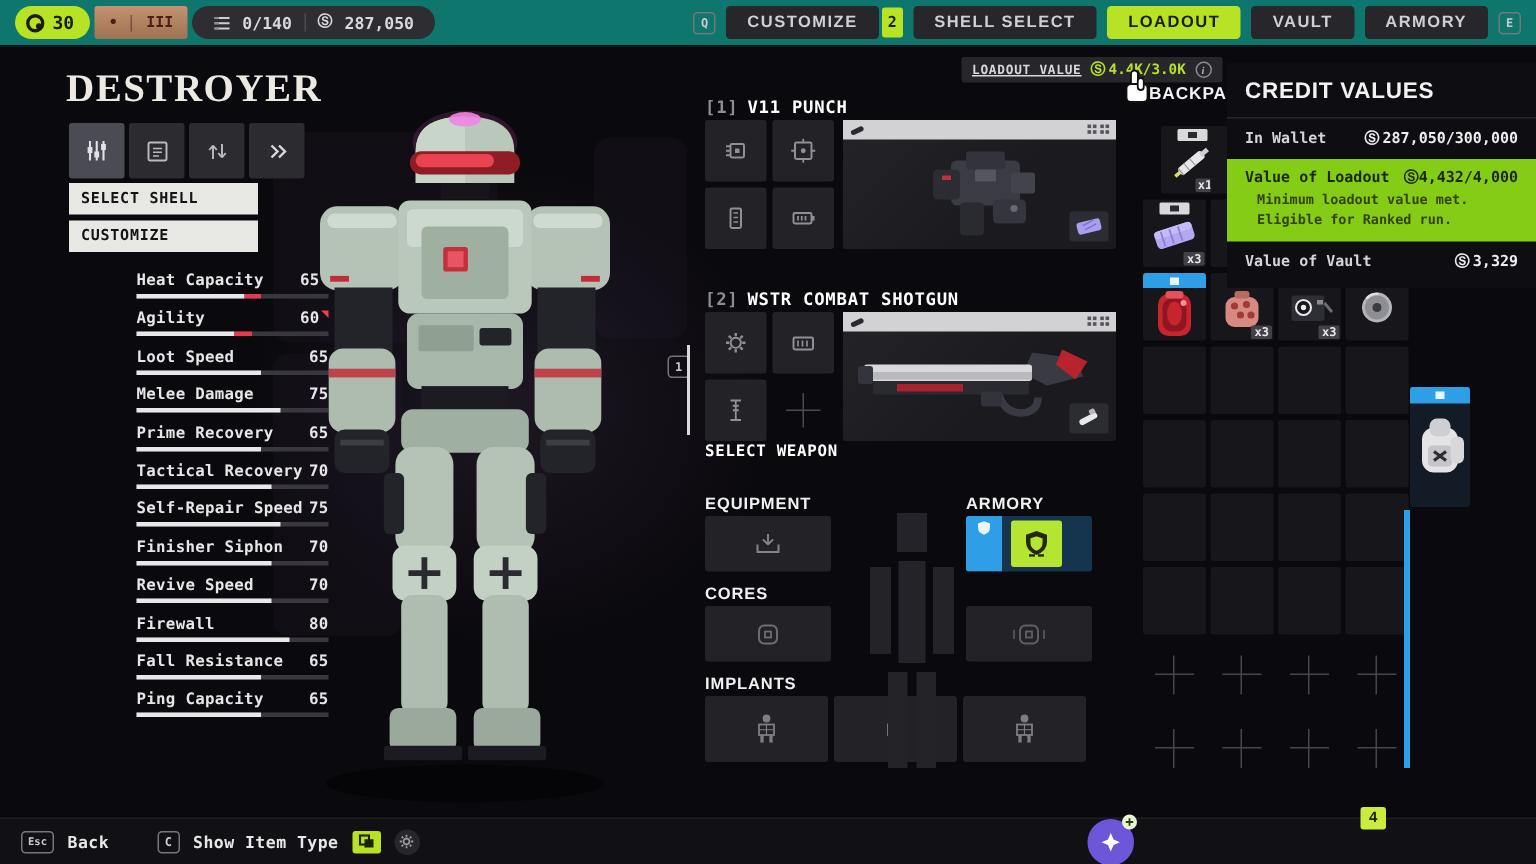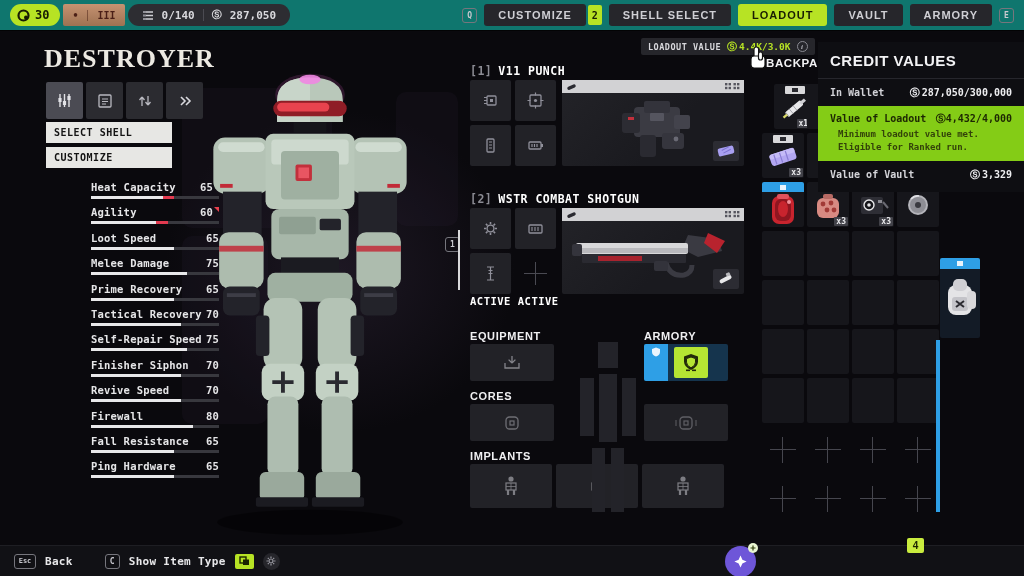--- a/index.html
+++ b/index.html
@@ -90,21 +90,21 @@
   .cp-title{font-family:var(--sans);font-weight:bold;font-size:15px;letter-spacing:.5px;color:#f2f2f4;padding:10px 12px 9px;border-bottom:1px solid #26262c;}
   .cp-row{display:flex;justify-content:space-between;align-items:center;padding:8px 12px;font-size:10px;font-weight:bold;color:#d3d3d8;}
   .cp-row .v{color:#ededf0;display:flex;align-items:center;gap:2px;}
   .cp-green{background:#84cc16;color:#1d2703;padding:7px 12px 8px;}
   .cp-green .r{display:flex;justify-content:space-between;font-size:10px;font-weight:bold;}
   .cp-green .note{font-size:9px;font-weight:bold;color:#33420a;margin-top:4px;margin-left:8px;line-height:1.4;}
   .credit-ico{font-size:10px;line-height:1;}
 
   
   .lv-chip{position:absolute;left:641px;top:38px;height:17px;background:#26262b;border-radius:2px;display:flex;align-items:center;gap:6px;padding:0 7px;z-index:12;}
-  .lv-chip .lbl{font-size:8.5px;font-weight:bold;color:#d8d8dc;letter-spacing:.5px;}
+  .lv-chip .lbl{font-size:8.5px;font-weight:bold;color:#d8d8dc;letter-spacing:.5px;text-decoration:underline;}
   .lv-chip .val{font-size:9.5px;font-weight:bold;color:var(--lime);display:flex;align-items:center;gap:2px;}
   .info-dot{width:11px;height:11px;border:1px solid #8a8a92;border-radius:50%;color:#b9b9c0;font-size:7px;font-weight:bold;display:flex;align-items:center;justify-content:center;font-family:var(--serif);font-style:italic;}
   .cursor{position:absolute;left:747px;top:46px;z-index:40;}
 
   
   .bottombar{position:absolute;left:0;top:545px;width:1024px;height:31px;background:#111115;border-top:1px solid #1e1e23;display:flex;align-items:center;z-index:30;}
   .bb-left{display:flex;align-items:center;gap:9px;margin-left:14px;}
   .bb-text{font-size:11px;font-weight:bold;color:#e8e8ea;letter-spacing:.3px;}
   .lime-badge{width:19px;height:15px;background:var(--lime);border-radius:2px;display:flex;align-items:center;justify-content:center;cursor:pointer;}
   .dark-circle{width:17px;height:17px;border-radius:50%;background:#26262b;display:flex;align-items:center;justify-content:center;cursor:pointer;}
@@ -376,21 +376,21 @@
           <span class="stat-val">
             <span>65</span>
           </span>
         </div>
         <div class="stat-bar">
           <div class="fill" style="width:65%"></div>
         </div>
       </div>
       <div class="stat-row">
         <div class="stat-top">
-          <span>Ping Hardware</span>
+          <span>Ping Capacity</span>
           <span class="stat-val">
             <span>65</span>
           </span>
         </div>
         <div class="stat-bar">
           <div class="fill" style="width:65%"></div>
         </div>
       </div>
     </div>
 
@@ -525,21 +525,21 @@
         <rect x="84" y="32" width="14" height="10" rx="2" fill="#33333b"></rect>
       </g>
     </svg>
     <div class="corner-item">
       <svg width="18" height="14" viewBox="0 0 18 14">
         <rect x="2" y="5" width="13" height="4" rx="2" fill="#e8e8ea" transform="rotate(-28 9 7)"></rect>
         <rect x="11" y="2.2" width="4" height="3.4" rx="1" fill="#b8b8bc" transform="rotate(-28 9 7)"></rect>
       </svg>
     </div>
   </div>
-  <div class="active-weapon" style="left:470px;top:295px;">ACTIVE ACTIVE</div>
+  <div class="active-weapon" style="left:470px;top:295px;">SELECT WEAPON</div>
 
   <div class="sec-label" style="left:470px;top:330px;">EQUIPMENT</div>
   <div class="gear-slot" style="left:470px;top:344px;width:84px;height:37px;">
     <svg width="20" height="18" viewBox="0 0 20 18" opacity="0.65">
       <path d="M3 9 v5 h14 v-5" fill="none" stroke="#b9b9c0" stroke-width="1.3"></path>
       <path d="M10 2 v7 M10 9 l-3.4 -3.4 M10 9 l3.4 -3.4" stroke="#b9b9c0" stroke-width="1.3" fill="none"></path>
     </svg>
   </div>
   <div class="sec-label" style="left:470px;top:390px;">CORES</div>
   <div class="gear-slot" style="left:470px;top:404px;width:84px;height:37px;">

